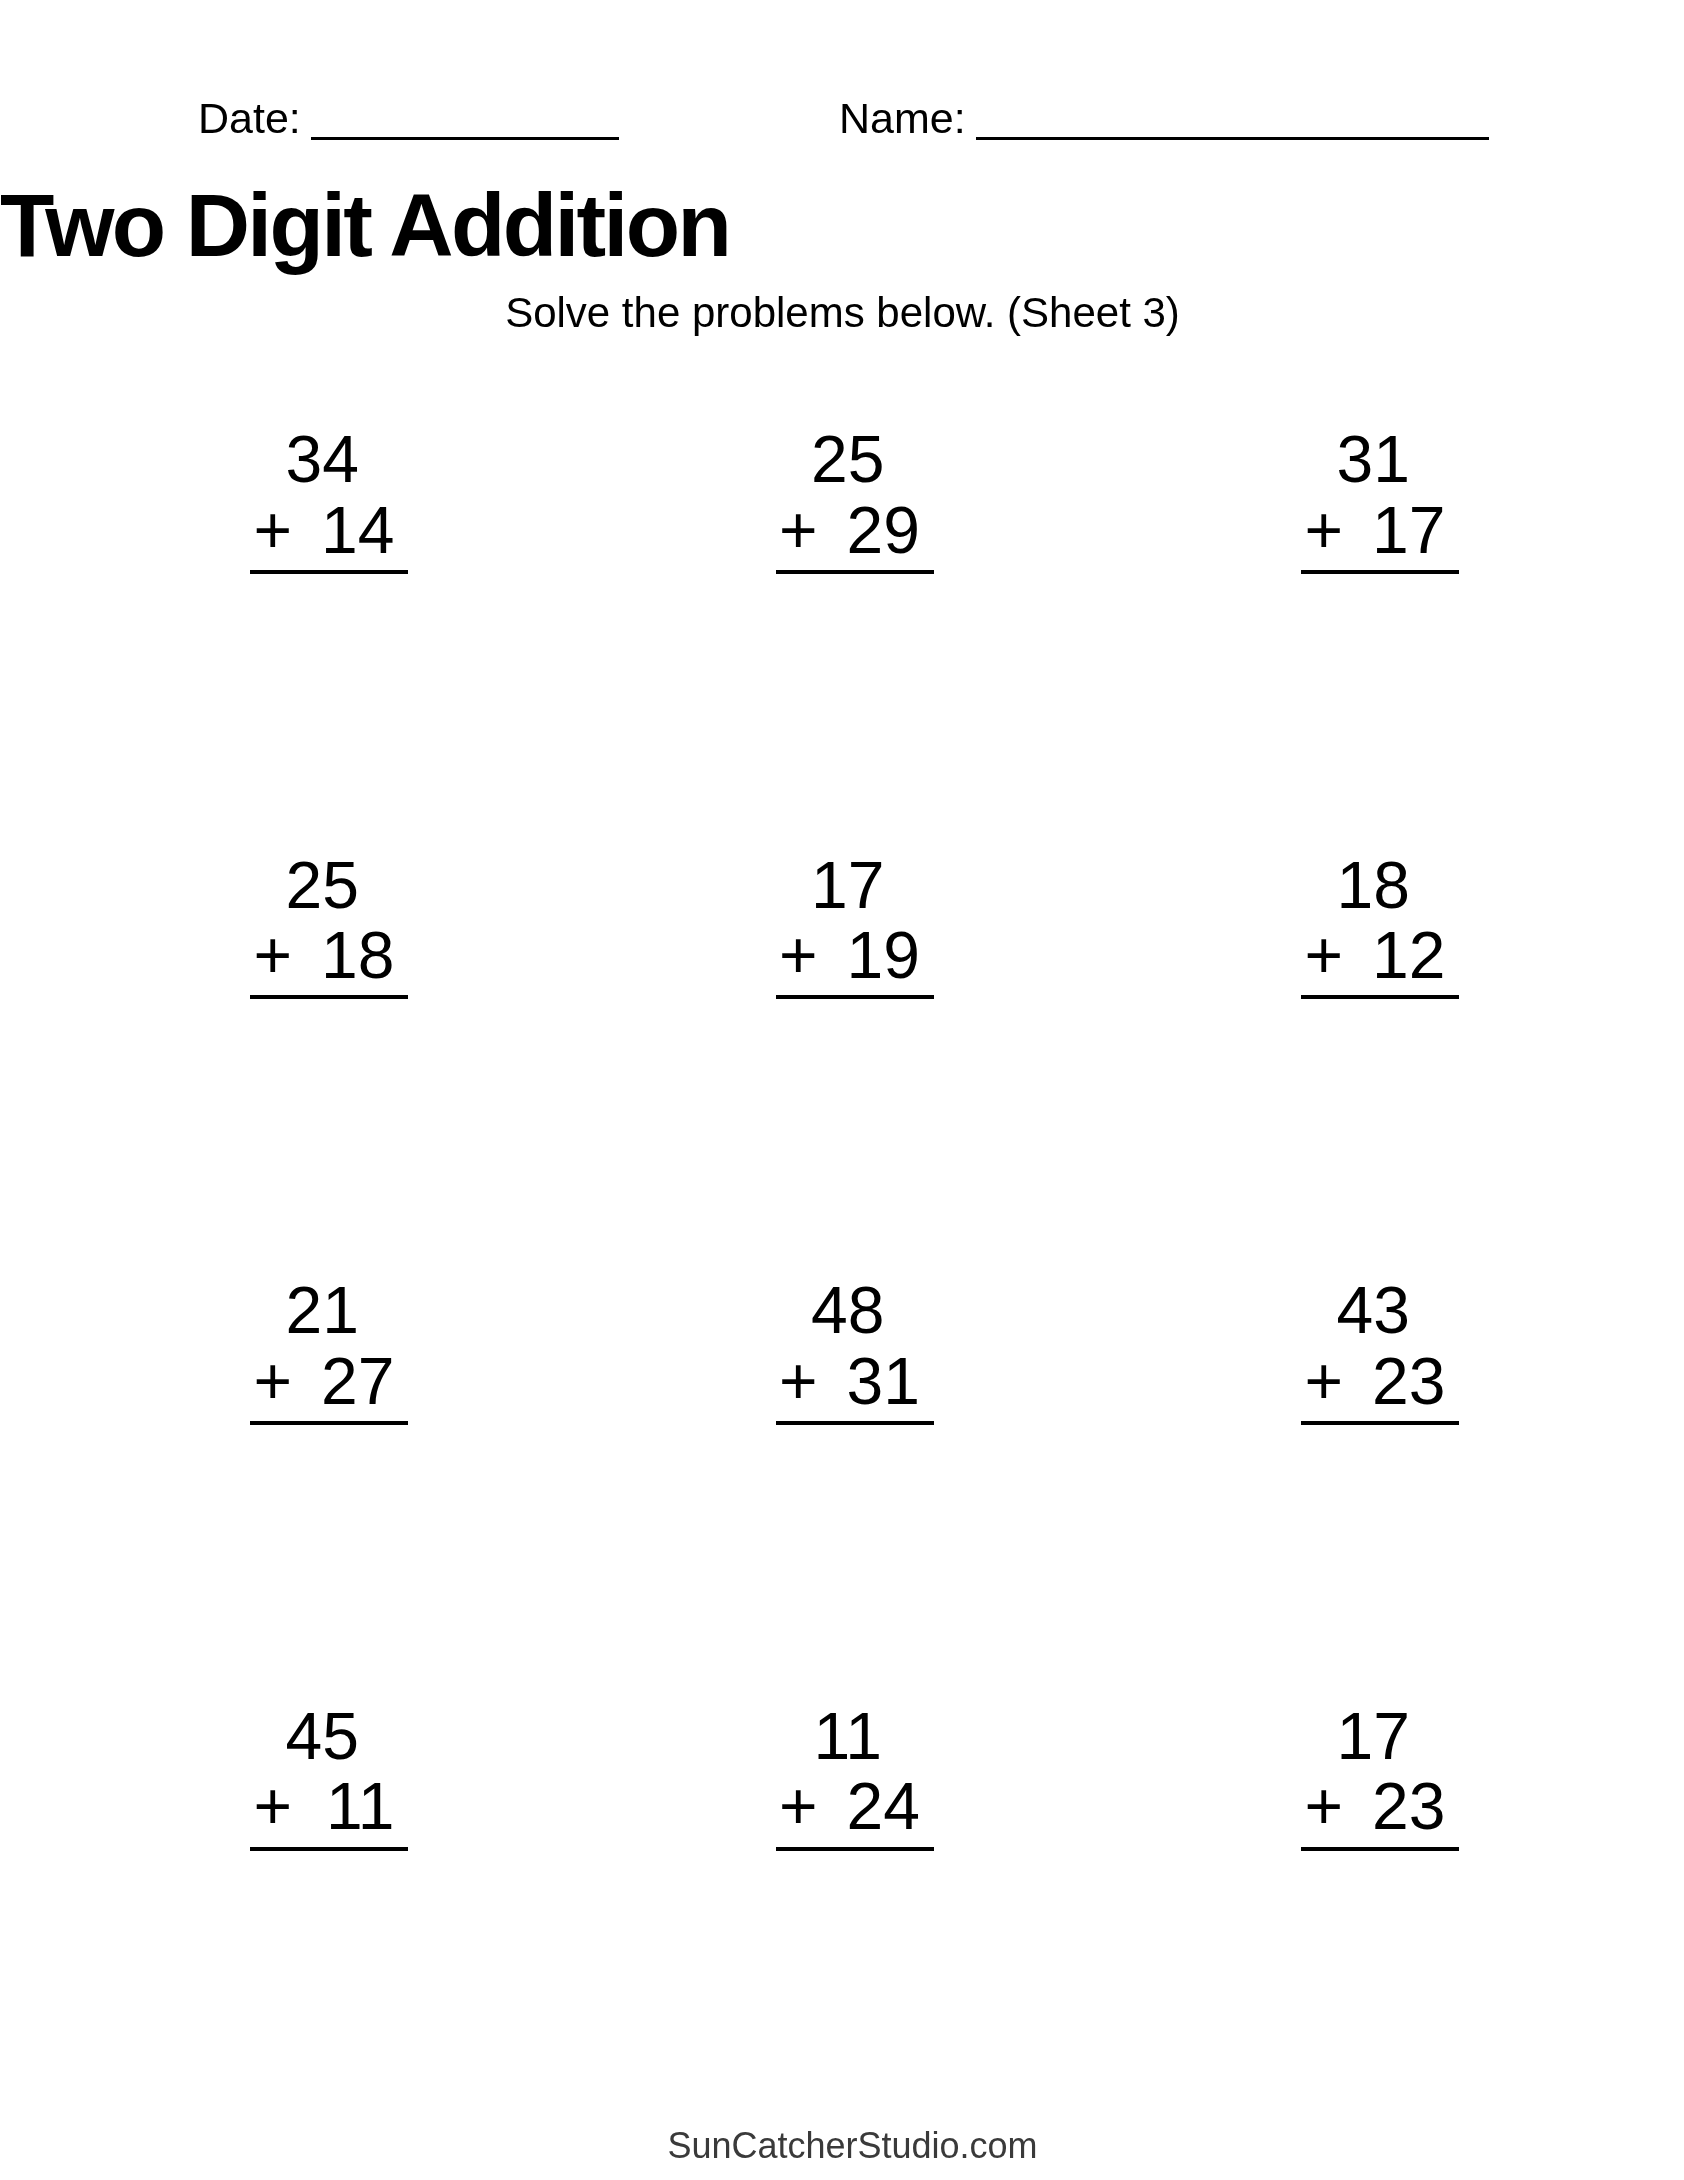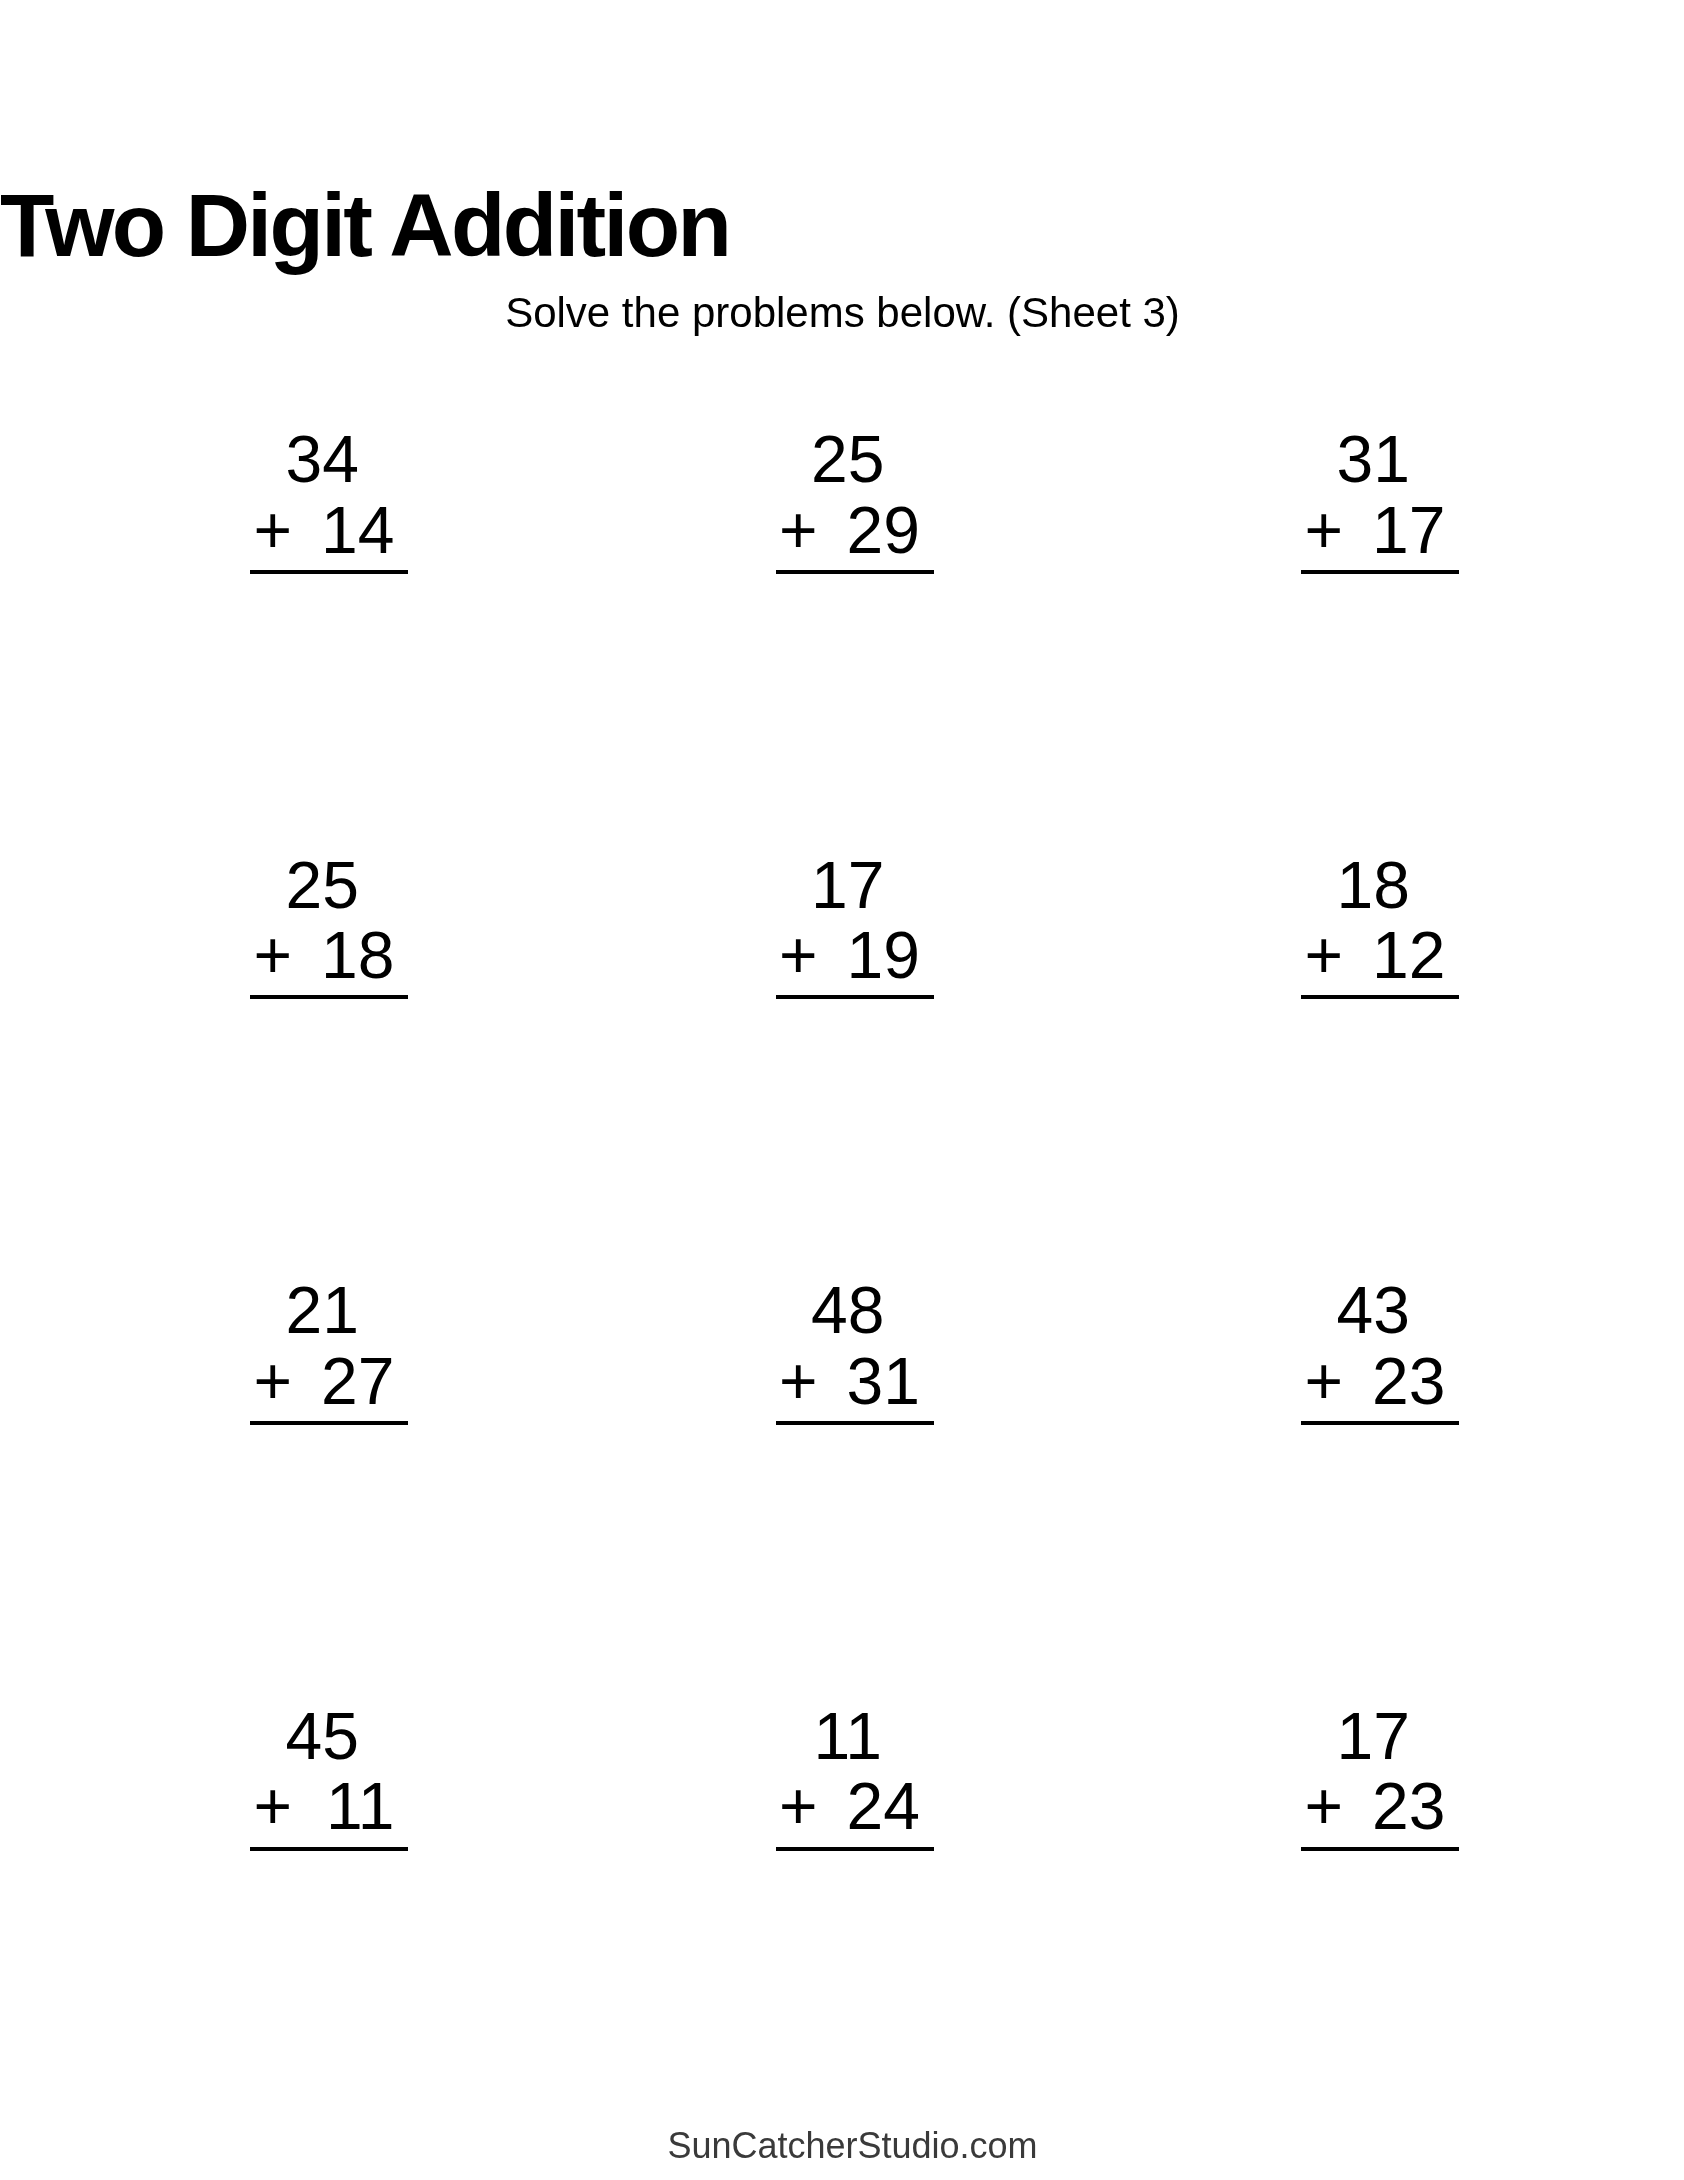--- a/index.html
+++ b/index.html
@@ -101,20 +101,28 @@
     line-height: 1.1;
     padding-left: 20px;
   }
 </style>
 </head>
 <body>
 
 <div class="page">
 
   <div class="header-row">
+    <div class="field field-date">
+      <span class="field-label">Date:</span>
+      <span class="blank-line"></span>
+    </div>
+    <div class="field field-name">
+      <span class="field-label">Name:</span>
+      <span class="blank-line"></span>
+    </div>
   </div>
 
   <div class="title">Two Digit Addition</div>
   <div class="subtitle">Solve the problems below. (Sheet 3)</div>
 
   <div class="grid">
     <div class="problem">
       <div class="op1">34</div>
       <div class="op2">
         <span>+</span>

